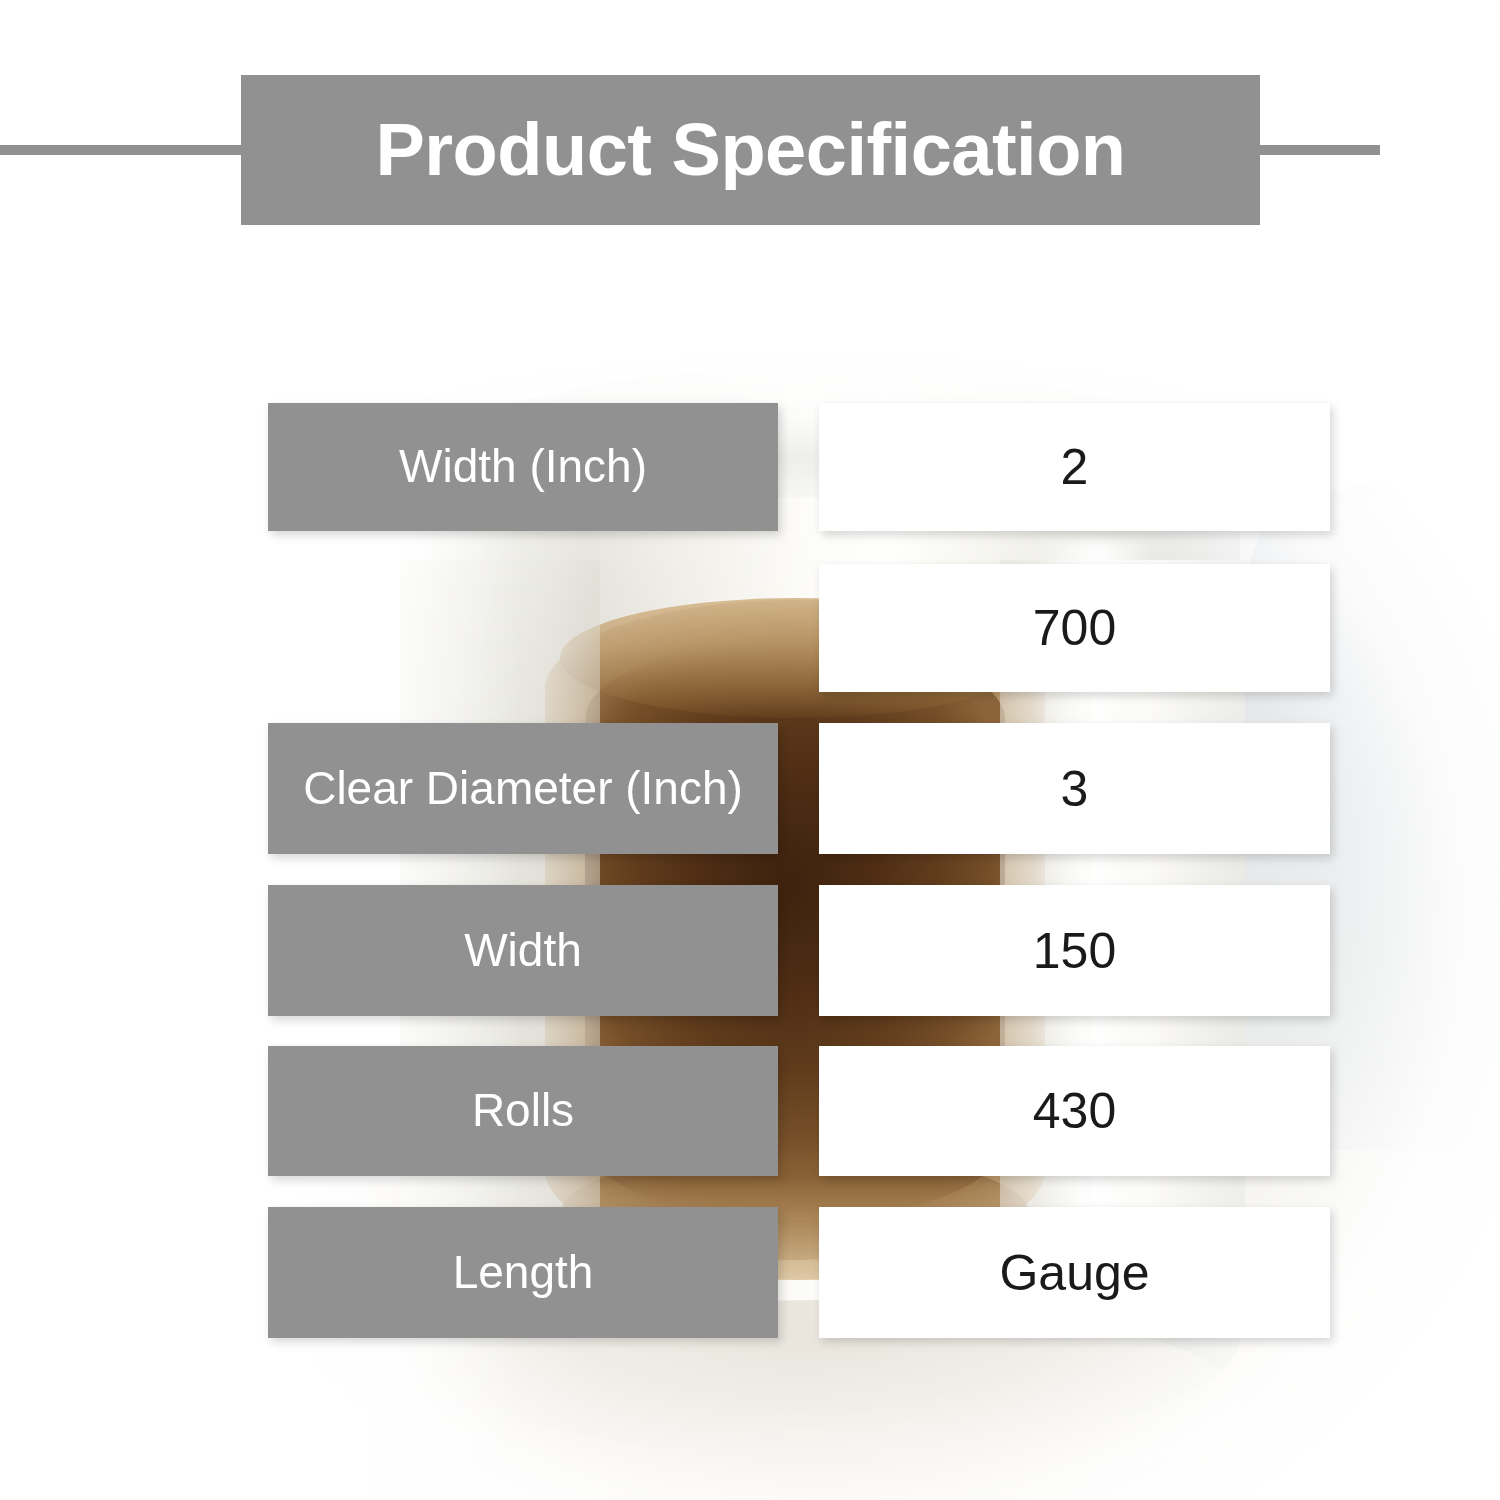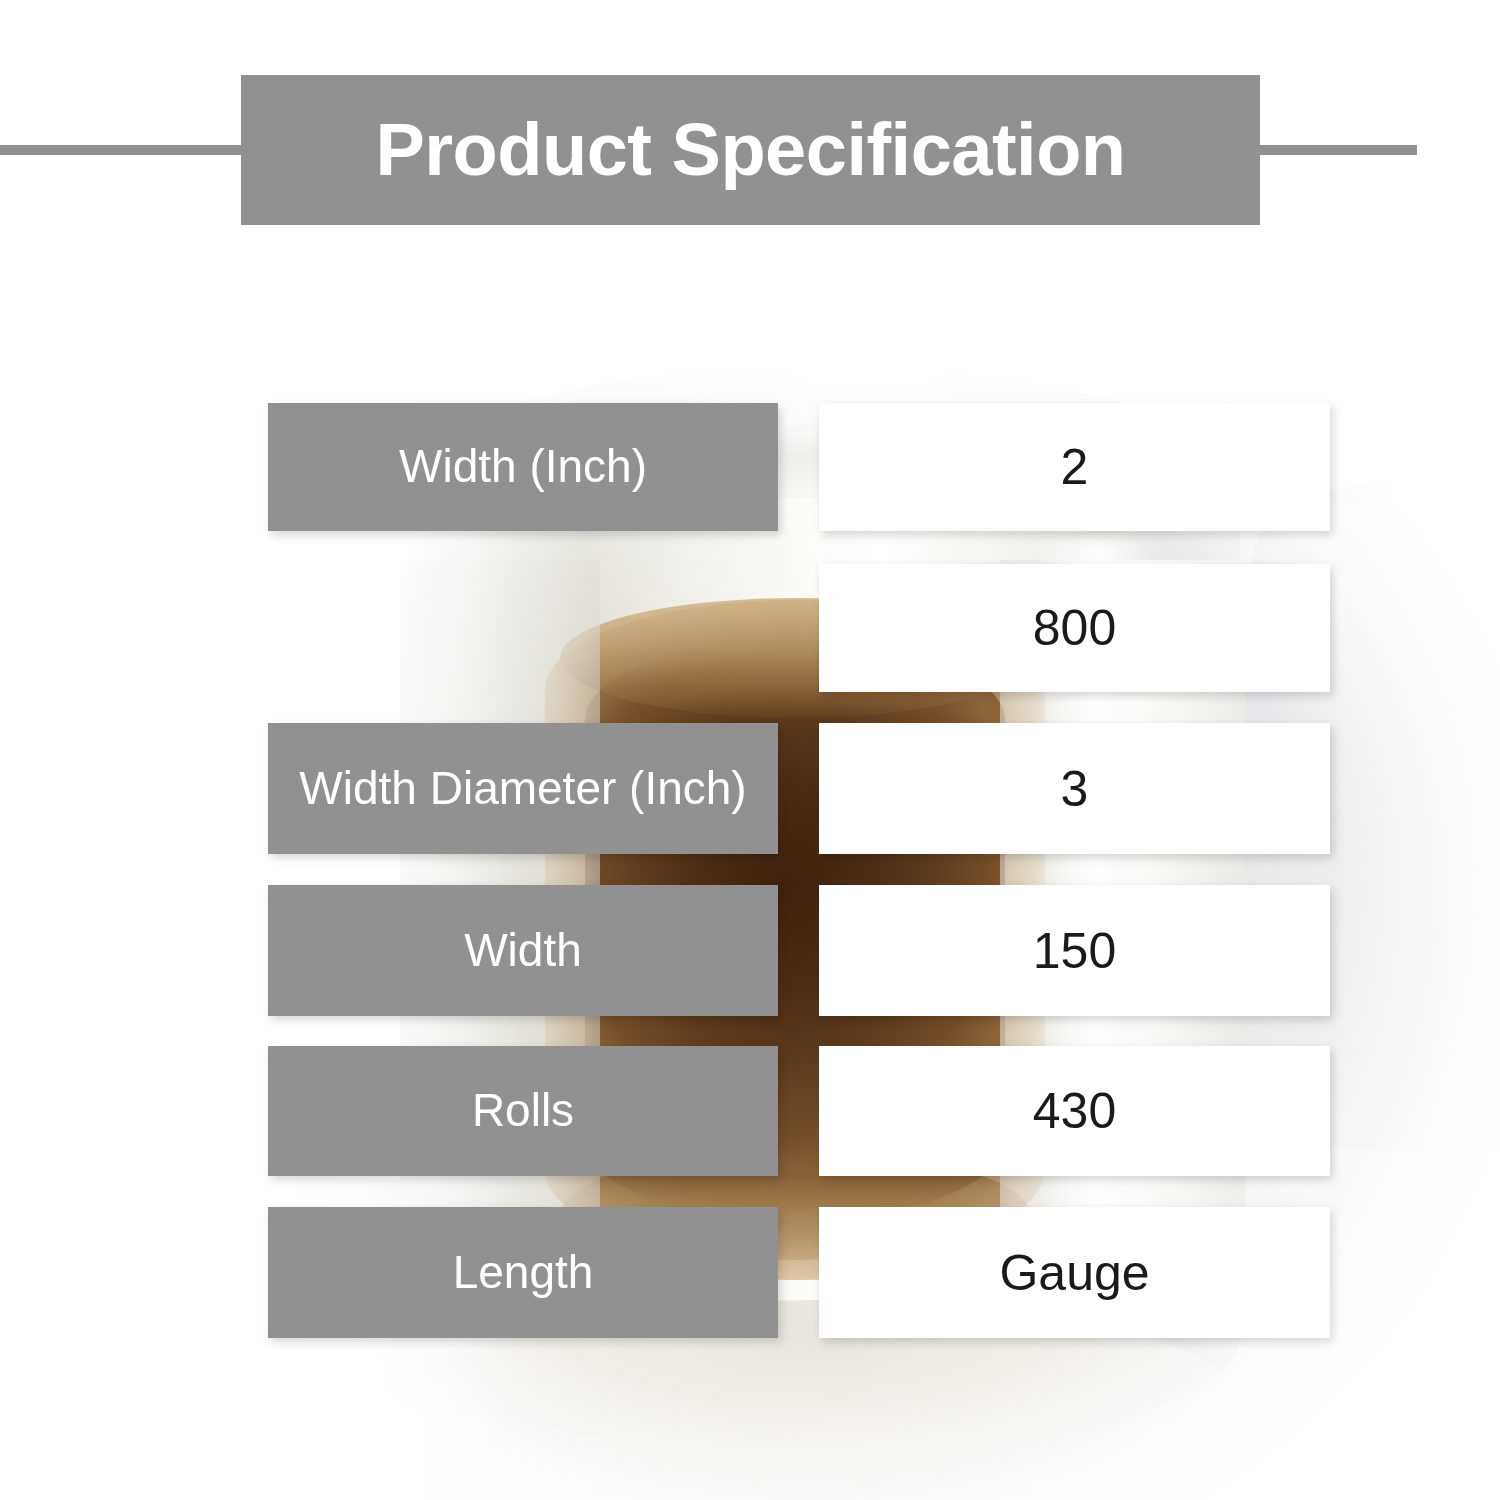--- a/index.html
+++ b/index.html
@@ -158,21 +158,21 @@
     position:absolute;left:0;top:0;width:520px;height:1500px;
     background:linear-gradient(90deg, #fff 0%, #fff 45%, rgba(255,255,255,.85) 70%, rgba(255,255,255,0) 100%);
   }
   .ph-fade-top{
     position:absolute;left:0;top:0;width:1500px;height:420px;
     background:linear-gradient(180deg, #fff 0%, #fff 72%, rgba(255,255,255,.7) 88%, rgba(255,255,255,0) 100%);
   }
 
   
   #header{
-    position:absolute;left:0;top:75px;width:1380px;height:150px;padding-left:37px;
+    position:absolute;left:0;top:75px;width:1380px;height:150px;
   }
   .hdr-rule{
     position:absolute;
     top:70px;height:10px;
     background:#919191;
   }
   .hdr-rule.left{left:0;width:260px;}
   .hdr-rule.right{right:0;width:260px;}
   .hdr-box{
     position:absolute;
@@ -270,27 +270,27 @@
     <div class="cell cell-label">
       <div class="cell-text">Width (Inch)</div>
     </div>
     <div class="cell cell-value">
       <div class="cell-text">2</div>
     </div>
   </div>
 
   <div class="spec-row" id="row-1">
     <div class="cell cell-value">
-      <div class="cell-text">800</div>
+      <div class="cell-text">700</div>
     </div>
   </div>
 
   <div class="spec-row" id="row-2">
     <div class="cell cell-label">
-      <div class="cell-text">Width Diameter (Inch)</div>
+      <div class="cell-text">Clear Diameter (Inch)</div>
     </div>
     <div class="cell cell-value">
       <div class="cell-text">3</div>
     </div>
   </div>
 
   <div class="spec-row" id="row-3">
     <div class="cell cell-label">
       <div class="cell-text">Width</div>
     </div>

